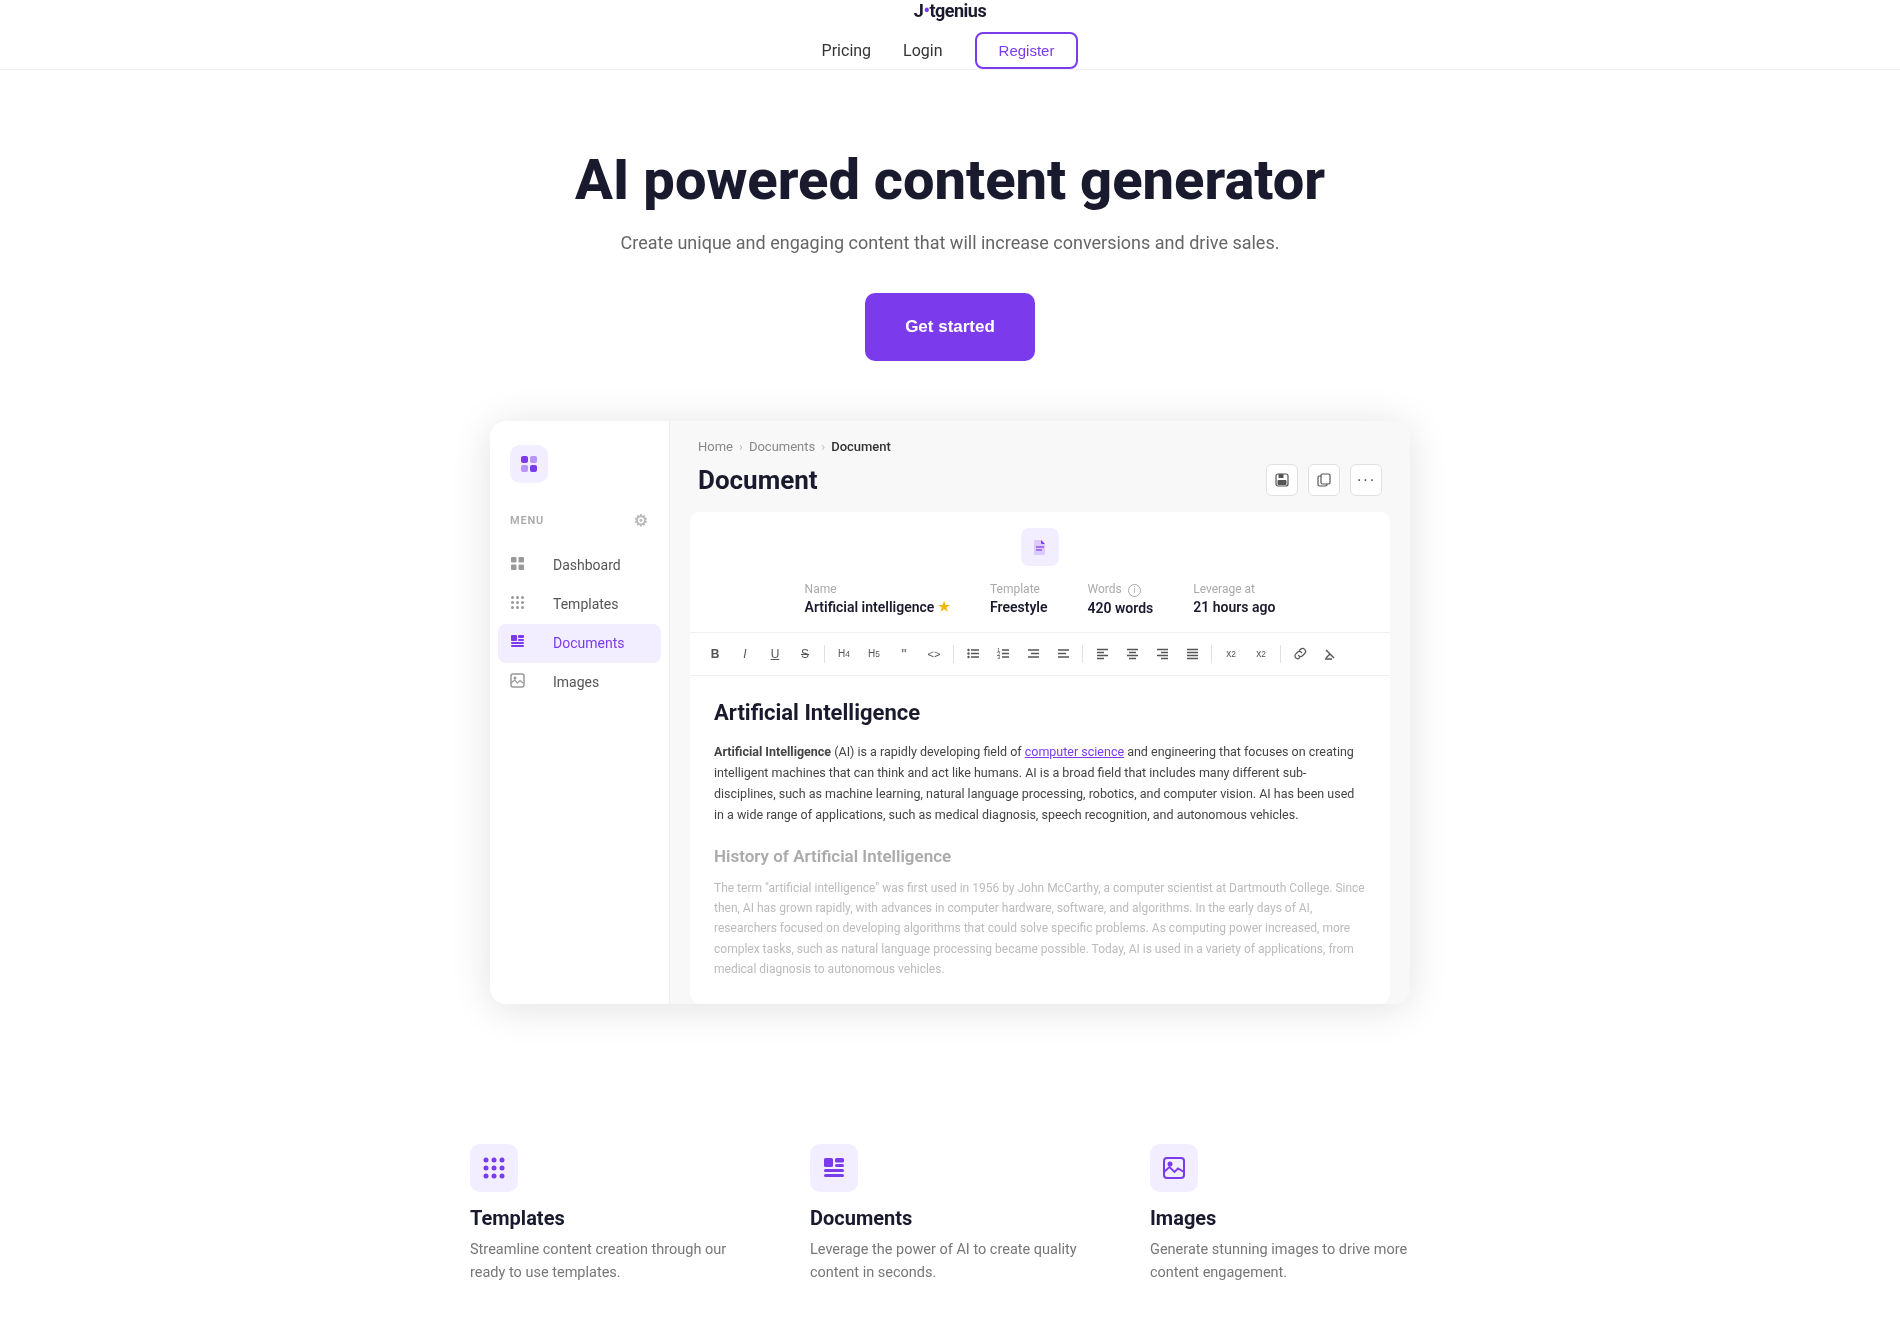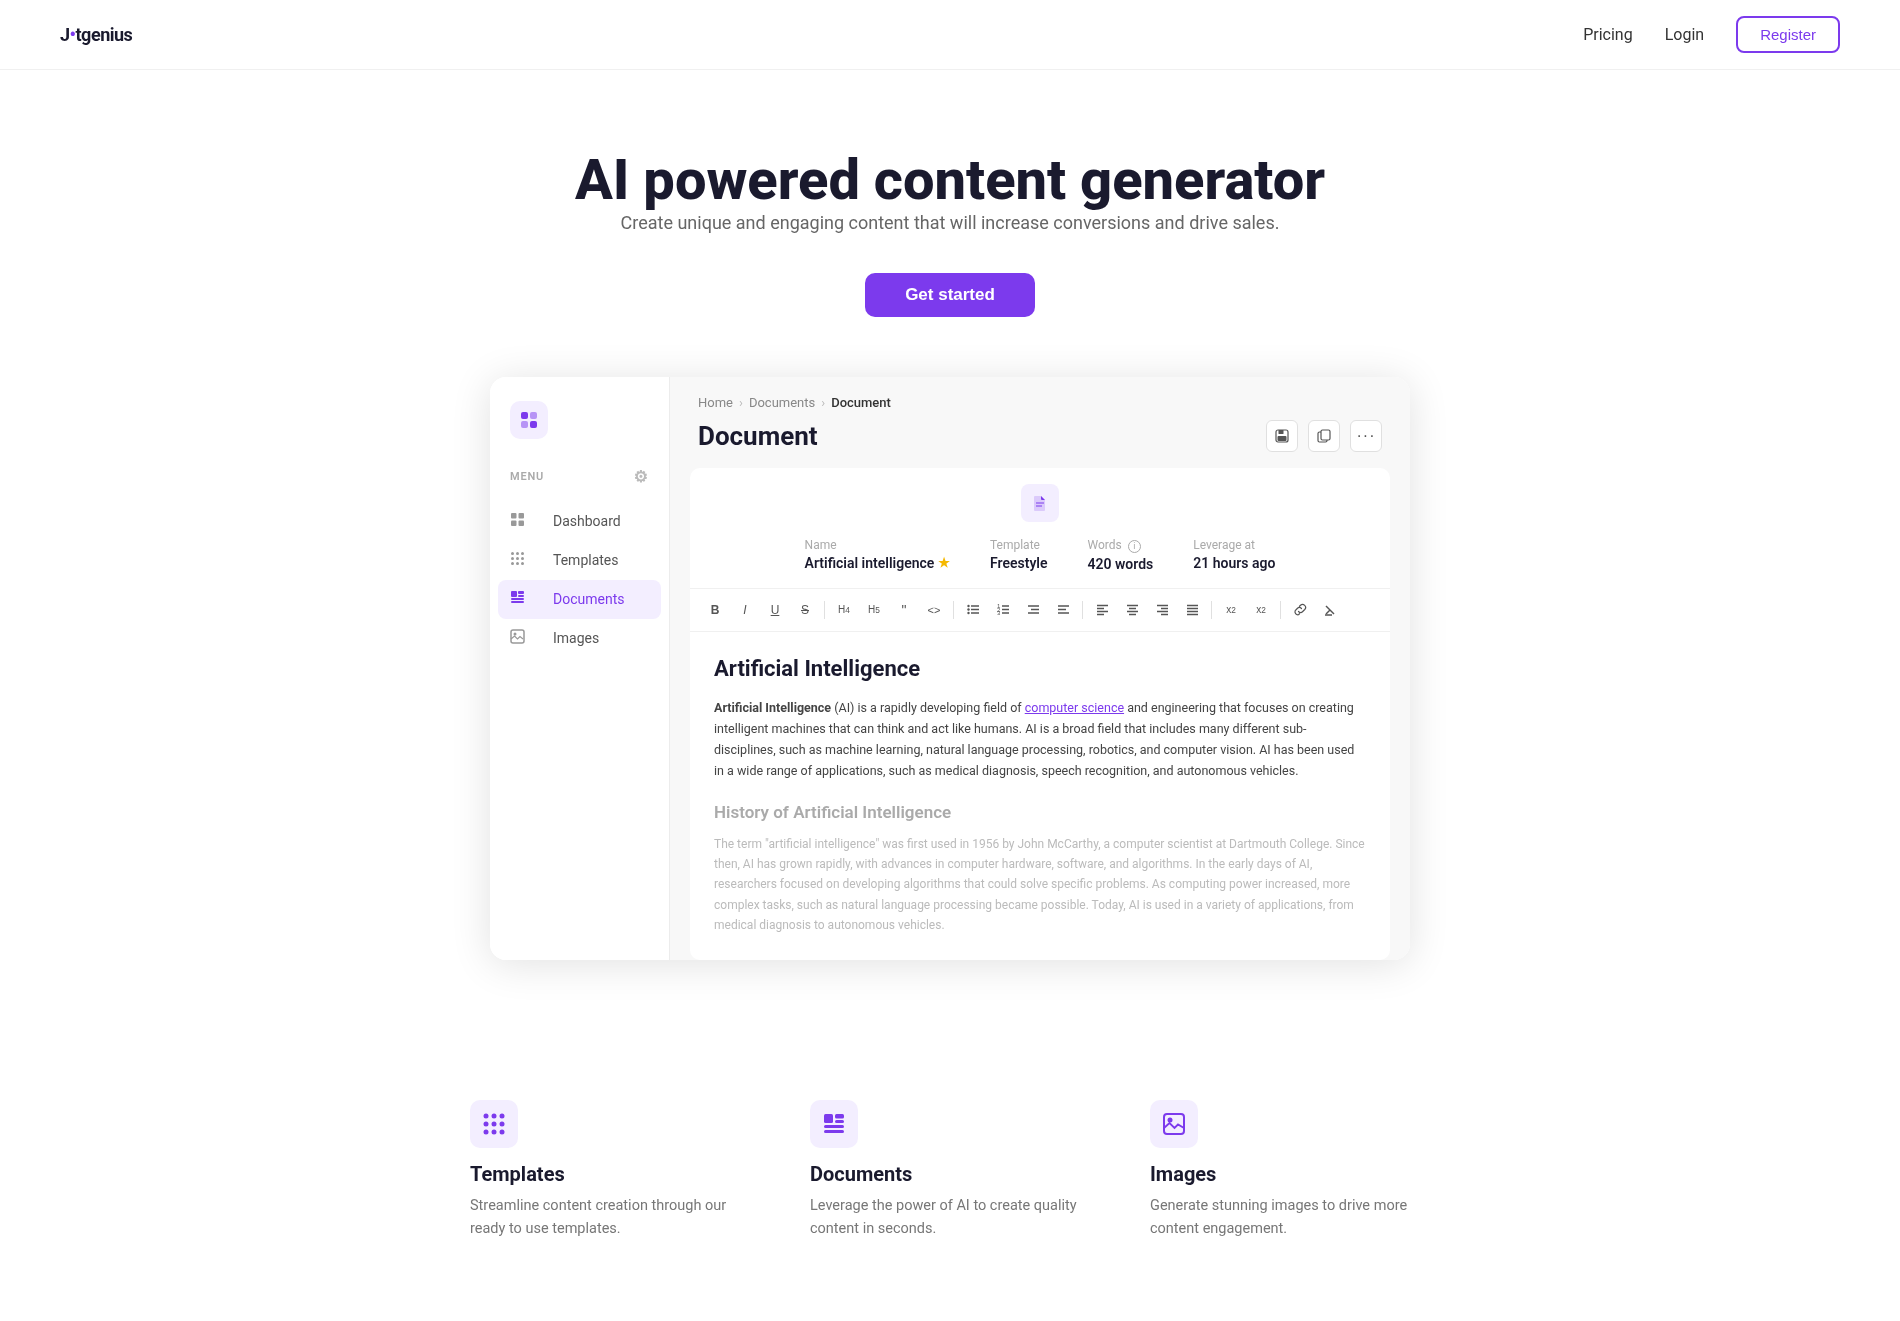--- a/index.html
+++ b/index.html
@@ -1,37 +1,37 @@
 <!DOCTYPE html>
 <html><head>
   <meta charset="utf-8">
   <style>
     * { box-sizing: border-box; margin: 0; padding: 0; }
     body { font-family: -apple-system, BlinkMacSystemFont, 'Segoe UI', Roboto, sans-serif; background: #fff; color: #1a1a2e; }
 
     
     nav {
       display: flex; align-items: center; justify-content: space-between;
-      padding: 0 60px; height: 70px; border-bottom: 1px solid #f0f0f0;
+      padding: 0 60px; height: 70px; border-bottom: 1px solid #f0f0f0; flex-direction: column;
     }
     .nav-right { display: flex; align-items: center; gap: 32px; }
     .nav-link { font-size: 16px; color: #333; text-decoration: none; cursor: pointer; }
     .nav-register {
       padding: 8px 22px; border: 2px solid #7c3aed; border-radius: 8px;
       color: #7c3aed; font-size: 15px; font-weight: 400; background: transparent; cursor: pointer;
     }
 
     
     .hero {
       text-align: center; padding: 80px 20px 60px;
     }
-    .hero h1 { font-size: 56px; font-weight: 800; color: #1a1a2e; line-height: 1.1; }
+    .hero h1 { font-size: 56px; font-weight: 800; color: #1a1a2e; line-height: 1.1; margin-bottom: 20px; }
     .hero p { font-size: 18px; color: #666; margin-bottom: 40px; }
     .btn-get-started {
-      background: #7c3aed; color: #fff; border: none; padding: 12px 40px;
+      background: #7c3aed; color: #fff; border: none; padding: 24px 40px;
       border-radius: 10px; font-size: 17px; font-weight: 600; cursor: pointer;
     }
 
     
     .app-container {
       max-width: 960px; margin: 0 auto 80px; background: #fff;
       border-radius: 16px; box-shadow: 0 4px 40px rgba(0,0,0,0.12);
       overflow: hidden; display: flex;
     }
 

